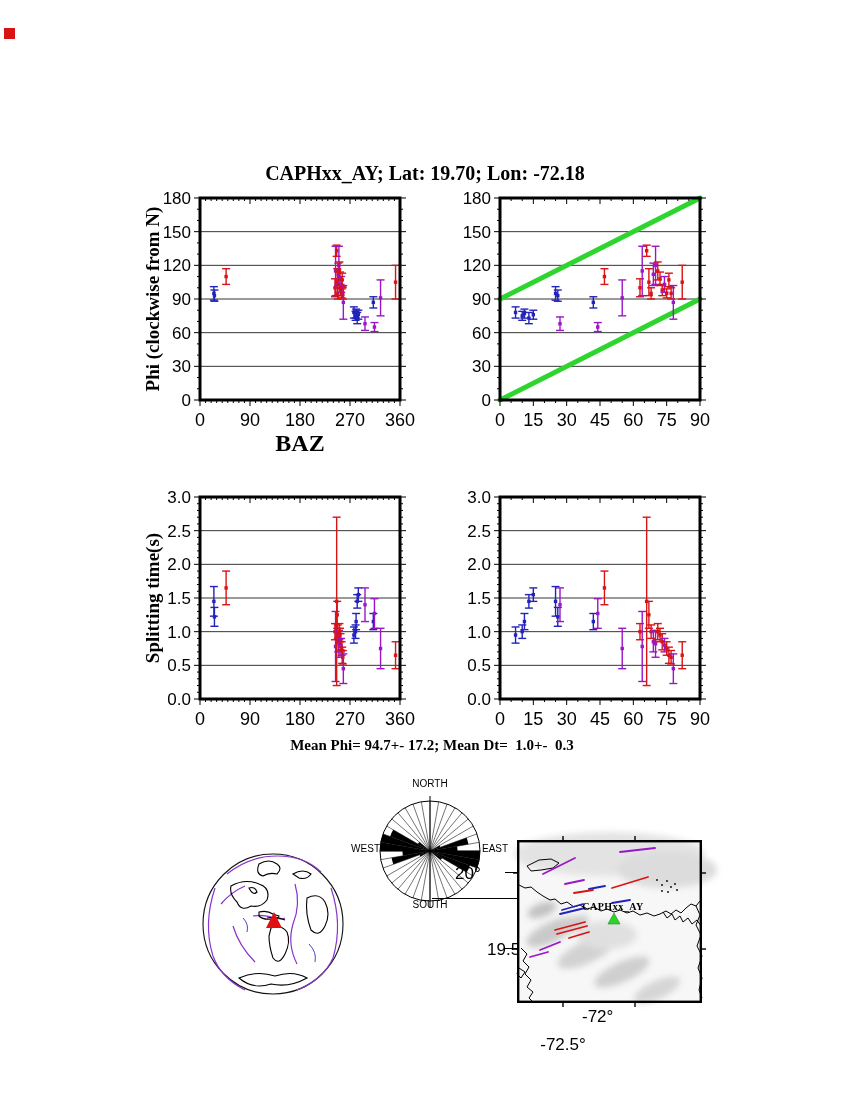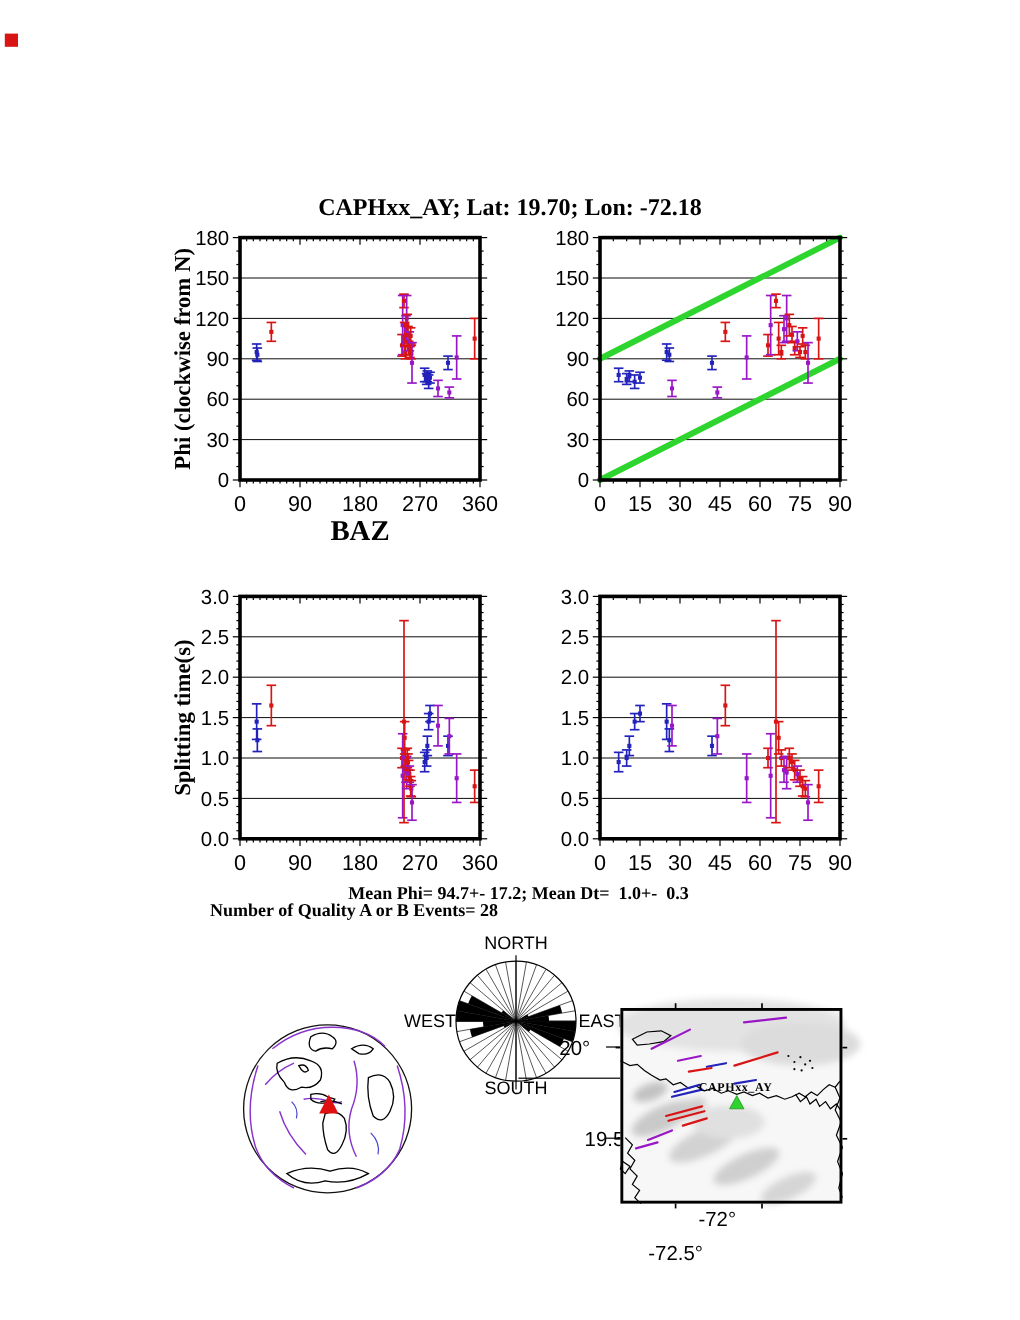--- a/index.html
+++ b/index.html
@@ -4,21 +4,21 @@
 <style>
   html,body{margin:0;padding:0;background:#fff;}
   #page{position:relative;width:850px;height:1100px;background:#ffffff;overflow:hidden;
         font-family:"Liberation Sans",sans-serif;color:#000;}
   .abs{position:absolute;}
   .title{font-family:"Liberation Serif",serif;font-weight:bold;font-size:20px;text-align:center;}
   .axlabel{font-family:"Liberation Serif",serif;font-weight:bold;font-size:24px;text-align:center;}
   .ylab{font-family:"Liberation Serif",serif;font-weight:bold;font-size:19px;text-align:center;
         width:220px;height:20px;transform:rotate(-90deg);transform-origin:center;}
   .summary{font-family:"Liberation Serif",serif;font-weight:bold;font-size:15px;white-space:pre;}
-  .roselab{font-size:15px;}
+  .roselab{font-size:10px;}
   .degrees{font-size:17px;}
   .tickline{background:#000;}
   .stationlab{font-family:"Liberation Serif",serif;font-weight:bold;font-size:10px;text-align:center;letter-spacing:0.5px;}
   svg{display:block;overflow:visible;}
 </style>
 </head>
 <body>
 
 <div id="page">
 
@@ -991,21 +991,20 @@
         <text x="46" y="47.66666666666666" text-anchor="end" font-size="17" font-family="&quot;Liberation Sans&quot;,sans-serif">2.5</text>
         <text x="46" y="14" text-anchor="end" font-size="17" font-family="&quot;Liberation Sans&quot;,sans-serif">3.0</text>
       </svg>
     </div>
 
   <div class="abs ylab" style="left:42px;top:289px;">Phi (clockwise from N)</div>
   <div class="abs ylab" style="left:42px;top:588px;">Splitting time(s)</div>
   <div class="abs axlabel" style="left:200px;top:430px;width:200px;">BAZ</div>
 
   <div class="abs summary" style="left:0px;top:737px;width:864px;text-align:center;">Mean Phi= 94.7+- 17.2; Mean Dt=  1.0+-  0.3</div>
-  <div class="abs summary" style="left:175px;top:751px;">Number of Quality A or B Events= 28</div>
 
   <div class="abs" id="rose-host" style="left:363px;top:784px;width:134px;height:134px;">
       <svg width="134" height="134" style="overflow:visible">
         <path d="M67,67 L76.52627944162883,61.5 A11 11 0 0 1 77.33661882864499,63.237778423417645 Z" fill="#000"></path>
         <path d="M67,67 L103.64801221065042,53.66121441029892 A39 39 0 0 1 105.40750236747611,60.227721070989716 Z" fill="#000"></path>
         <path d="M67,67 L94.08221320783572,62.22467511415941 A27.500000000000004 27.500000000000004 0 0 1 94.5,67 Z" fill="#000"></path>
         <path d="M67,67 L117,67 A50 50 0 0 1 116.2403876506104,75.68240888334651 Z" fill="#000"></path>
         <path d="M67,67 L116.2403876506104,75.68240888334651 A50 50 0 0 1 113.98463103929542,84.10100716628344 Z" fill="#000"></path>
         <path d="M67,67 L106.9369363834011,81.53585609134092 A42.5 42.5 0 0 1 103.80607966083865,88.24999999999999 Z" fill="#000"></path>
         <path d="M67,67 L79.12435565298215,74 A14.000000000000002 14.000000000000002 0 0 1 77.72462220366569,75.99902653561155 Z" fill="#000"></path>
@@ -1056,21 +1055,21 @@
         <line x1="17" y1="67" x2="117" y2="67" stroke="#000" stroke-width="0.8"></line>
         <circle cx="67" cy="67" r="50" fill="none" stroke="#000" stroke-width="1"></circle>
       </svg>
     </div>
   <div class="abs roselab" style="left:380px;top:778px;width:100px;text-align:center;">NORTH</div>
   <div class="abs roselab" style="left:380px;top:899px;width:100px;text-align:center;">SOUTH</div>
   <div class="abs roselab" style="left:318px;top:843px;width:62px;text-align:right;">WEST</div>
   <div class="abs roselab" style="left:482px;top:843px;width:62px;text-align:left;">EAST</div>
 
   <div class="abs tickline" style="left:432px;top:898px;width:85px;height:1.4px;"></div>
-  <div class="abs degrees" style="left:455px;top:864px;width:48px;text-align:center;">20°</div>
+  <div class="abs degrees" style="left:455px;top:864px;width:48px;text-align:left;">20°</div>
   <div class="abs tickline" style="left:505px;top:872px;width:12px;height:1.4px;"></div>
   <div class="abs degrees" style="left:472px;top:940px;width:55px;text-align:right;">19.5°</div>
   <div class="abs tickline" style="left:505px;top:948px;width:12px;height:1.4px;"></div>
   <div class="abs degrees" style="left:521px;top:1007px;width:84px;text-align:center;margin-top:28px;">-72.5°</div>
   <div class="abs degrees" style="left:582px;top:1007px;width:84px;text-align:left;">-72°</div>
 
   <div class="abs" style="left:197px;top:848px;">
     <svg width="152" height="152" viewBox="0 0 152 152">
       <circle cx="76" cy="76" r="70" fill="#ffffff" stroke="#111" stroke-width="1.1"></circle>
       <g stroke="#8833cc" stroke-width="1.2" fill="none">

